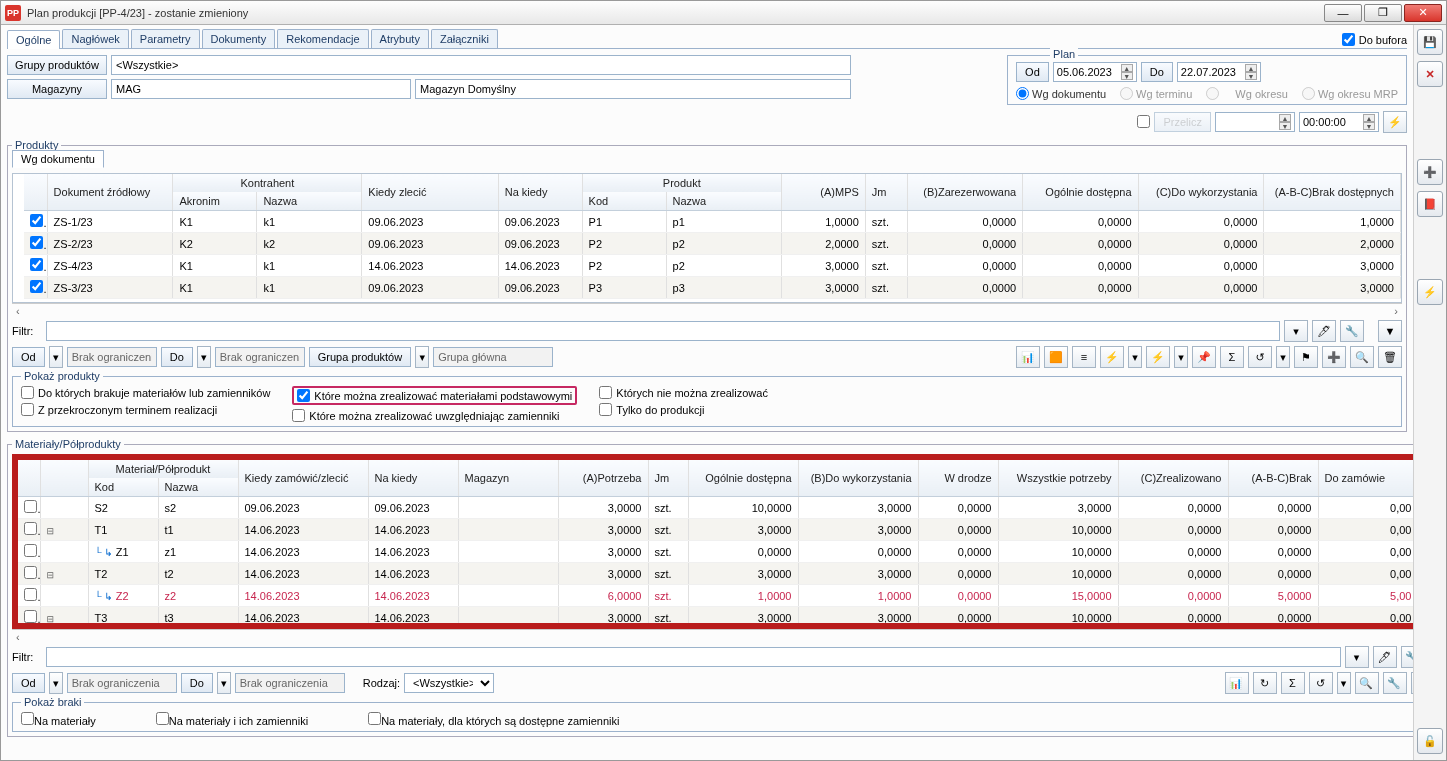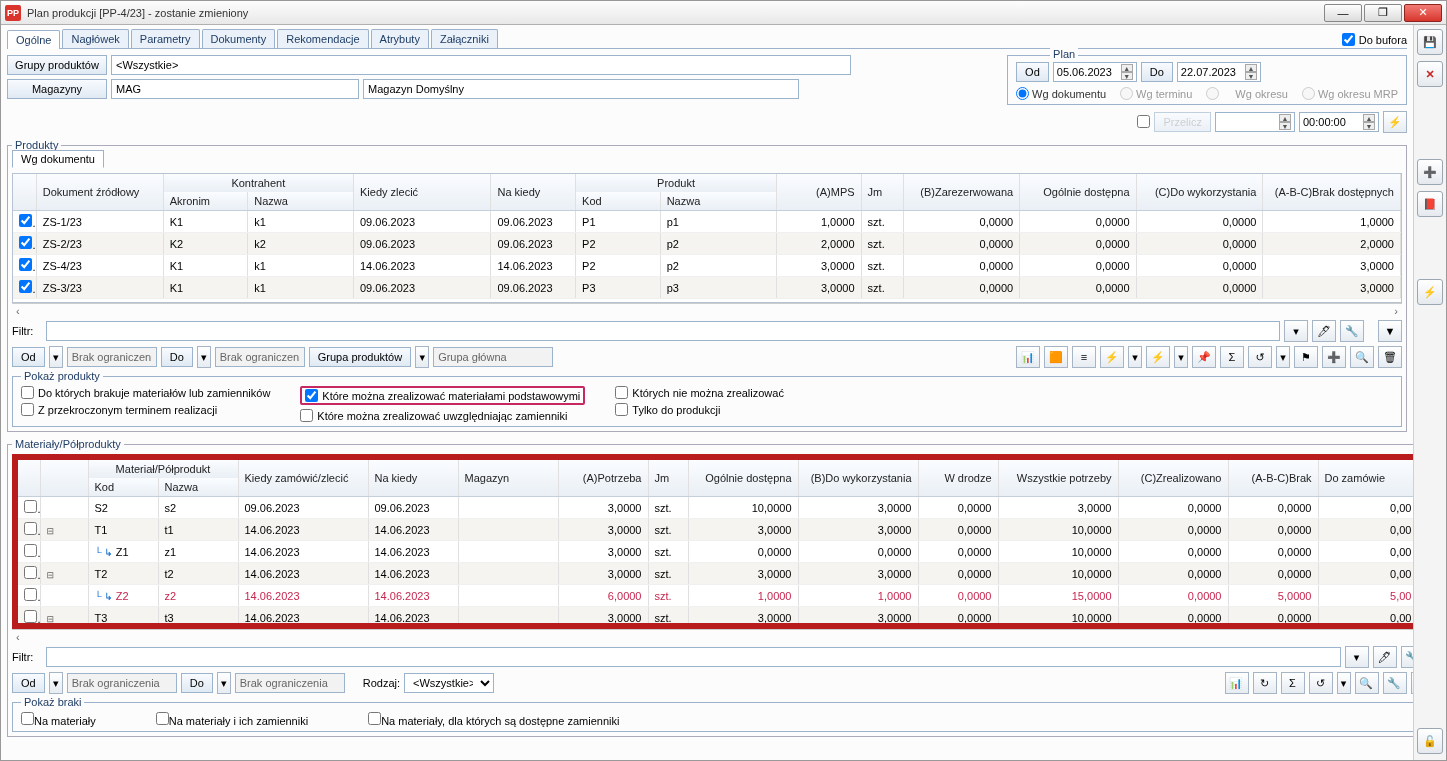--- a/index.html
+++ b/index.html
@@ -39,37 +39,37 @@
 .spinner span { width:12px; height:8px; font-size:7px; text-align:center; line-height:7px; color:#555; cursor:pointer; border:1px solid #a8a8a8; background:#eee; }
 .radio-row { display:flex; gap:14px; margin-top:5px; color:#333; }
 .radio-row label { display:flex; align-items:center; gap:3px; }
 .przelicz-row { display:flex; gap:4px; align-items:center; justify-content:flex-end; margin-top:6px; }
 
 fieldset.produkty { border:1px solid #aab; margin-top:6px; padding:4px; position:relative; }
 fieldset.produkty > legend { color:#1f3d66; padding:0 3px; }
 .wg-tab { position:absolute; top:-1px; left:4px; }
 .wg-tab .wg { border:1px solid #9cb2cc; border-bottom:1px solid #fff; padding:2px 8px; background:#fff; display:inline-block; }
 
-.table-wrap { border:1px solid #b5c3d2; margin-top:18px; height:130px; overflow:hidden; background:#fff; position:relative; }
+.table-wrap { border:1px solid #b5c3d2; margin-top:18px; height:130px; overflow:hidden; background:#fff; position:relative;padding-left:11px; }
 table { width:100%; border-collapse:collapse; table-layout:fixed; }
 th, td { padding:3px 6px; border-right:1px solid #e0e0e0; white-space:nowrap; overflow:hidden; text-overflow:ellipsis; text-align:left; }
 th { background:linear-gradient(#fafcff,#e9eff5); border-bottom:1px solid #c3cfdb; font-weight:normal; color:#222; }
 th.group { text-align:center; border-bottom:none; }
 td.num { text-align:right; }
 tr.row td { border-bottom:1px solid #f0f0f0; }
 tr.row.alt td { background:#f5f4f0; }
 .chk-cell { width:22px; text-align:center; }
 .scroll-stub { height:15px; border-top:1px solid #ccc; display:flex; justify-content:space-between; padding:0 4px; color:#666; font-size:10px; align-items:center; }
 .filtr-row { display:flex; align-items:center; gap:4px; margin-top:2px; }
 .filtr-row .filtr-lbl { width:30px; }
 .filtr-input { flex:1; height:20px; border:1px solid #9bb3cb; }
 .icon-btn { width:24px; height:22px; border:1px solid #a5b5c5; background:linear-gradient(#fff,#e6ecf2); display:flex; align-items:center; justify-content:center; cursor:pointer; }
 .toolbar-row { display:flex; gap:4px; align-items:center; margin-top:4px; }
 .toolbar-row .spacer { flex:1; }
-.pokaz-box { border:1px solid #9cb2cc; padding:4px 8px; margin-top:2px; position:relative; display:flex; gap:30px; }
+.pokaz-box { border:1px solid #9cb2cc; padding:4px 8px; margin-top:2px; position:relative; display:flex; gap:22px; }
 .pokaz-box legend { color:#1f3d66; padding:0 3px; }
 .pokaz-col { display:flex; flex-direction:column; gap:4px; }
 .pokaz-col label { display:flex; align-items:center; gap:4px; }
 .highlight { border:2px solid #c62862; border-radius:2px; padding:1px 3px; }
 
 fieldset.materialy { border:1px solid #aab; margin-top:6px; padding:4px; }
 fieldset.materialy > legend { color:#1f3d66; padding:0 3px; }
 .table-wrap2 { border:6px solid #b91c1c; height:175px; overflow:hidden; background:#fff; }
 tr.red td { color:#c7254e; font-weight:normal; }
 .tree-icon { color:#0066cc; font-size:10px; }
@@ -112,21 +112,21 @@
       </div>
 
       <div class="row-top">
         <div class="left-fields">
           <div class="fld-row">
             <div class="btn-label">Grupy produktów</div>
             <input class="txt-input" style="width: 740px;" value="&lt;Wszystkie&gt;">
           </div>
           <div class="fld-row">
             <div class="btn-label">Magazyny</div>
-            <input class="txt-input" style="width: 248px;" value="MAG">
+            <input class="txt-input" style="width: 300px;" value="MAG">
             <input class="txt-input" style="width: 436px;" value="Magazyn Domyślny">
           </div>
         </div>
 
         <div class="plan-box">
           <span class="legend">Plan</span>
           <div class="plan-dates">
             <button class="btn-sm">Od</button>
             <div class="date-input">
                 <span>05.06.2023</span>

